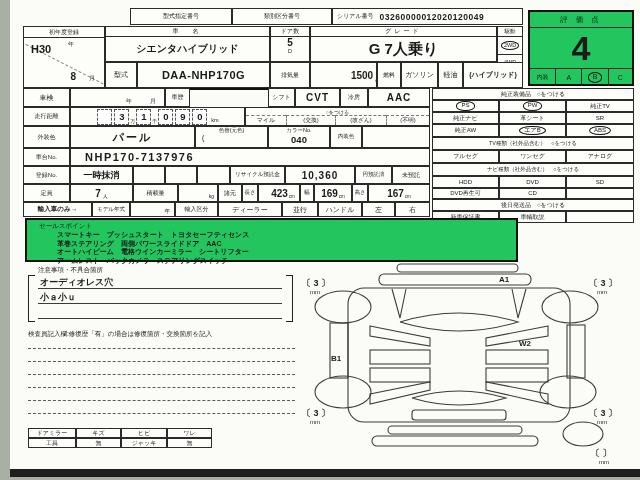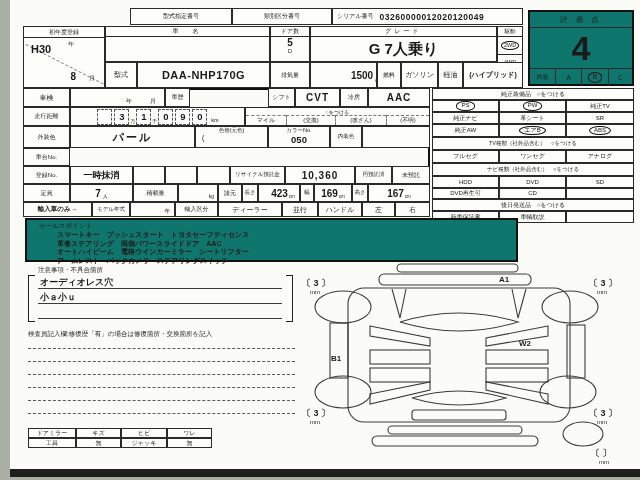--- a/index.html
+++ b/index.html
@@ -1,21 +1,21 @@
 <!DOCTYPE html>
 <html><head>
 <meta charset="utf-8">
 <style>
   html,body{margin:0;padding:0;}
   body{font-family:"Liberation Sans","DejaVu Sans",sans-serif;color:#1a1a1a;}
   #root{position:relative;width:640px;height:480px;background:#a9afa3;overflow:hidden;}
   .page{position:absolute;left:10px;top:0;width:630px;height:470px;background:#fbfbf7;}
   .abs{position:absolute;box-sizing:border-box;}
   .cell{position:absolute;box-sizing:border-box;border:1px solid #2a2a2a;display:flex;align-items:center;justify-content:center;overflow:hidden;background:#fdfdfa;}
-  .box2{position:absolute;box-sizing:border-box;border:2px solid #111;background:#0f766e;}
+  .box2{position:absolute;box-sizing:border-box;border:2px solid #111;background:#22c55e;}
   .col{flex-direction:column;}
   .lbl{font-size:7px;line-height:1.05;text-align:center;}
   .lbl6{font-size:6px;line-height:1.05;text-align:center;}
   .lbl5{font-size:5.5px;line-height:1.05;text-align:center;}
   .v{font-weight:bold;}
   .circ{border:1.5px solid #111;border-radius:50%;padding:0 4px;display:inline-block;line-height:1.2;}
   .hdrrow{font-size:6px;display:flex;align-items:center;justify-content:center;border-bottom:1px solid #2a2a2a;width:100%;box-sizing:border-box;}
   .dbox{width:13px;height:14px;border:1px dashed #555;display:flex;align-items:center;justify-content:center;font-weight:bold;font-size:9.5px;margin:0 1px;background:#fff;}
   .dashline{position:absolute;border-top:1.3px dashed #5a5a5a;height:0;}
   .uline{position:absolute;box-sizing:border-box;border-bottom:1px solid #3a3a3a;font-weight:bold;font-size:9px;line-height:13px;padding-left:2px;overflow:hidden;}
@@ -57,20 +57,21 @@
       <div class="abs" style="left:2px;top:6px;width:92px;border-top:1px dashed #888;transform:rotate(27deg);transform-origin:left top;"></div>
       <span class="abs v" style="left:7px;top:5px;font-size:11px;">H30</span>
       <span class="abs" style="left:44px;top:2px;font-size:6px;">年</span>
       <span class="abs v" style="right:28px;bottom:5px;font-size:10px;">8</span>
       <span class="abs" style="right:9px;bottom:4px;font-size:6px;">月</span>
     </div>
   </div>
 
   <div class="cell col" style="left:105px;top:26px;width:165px;height:36px;justify-content:flex-start;">
     <div class="hdrrow" style="height:10px;letter-spacing:4px;">車　名</div>
+    <div class="v" style="flex:1;display:flex;align-items:center;font-size:10px;">シエンタハイブリッド</div>
   </div>
 
   <div class="cell col" style="left:270px;top:26px;width:40px;height:36px;justify-content:flex-start;">
     <div class="hdrrow" style="height:10px;">ドア数</div>
     <div class="v" style="font-size:10px;line-height:11px;">5</div>
     <div style="font-size:5.5px;">D</div>
   </div>
 
   <div class="cell col" style="left:310px;top:26px;width:187px;height:36px;justify-content:flex-start;">
     <div class="hdrrow" style="height:10px;letter-spacing:3px;">グレード</div>
@@ -133,26 +134,27 @@
   </div>
 
   <div class="cell lbl6" style="left:23px;top:126px;width:47px;height:22px;">外装色</div>
   <div class="cell v" style="left:70px;top:126px;width:125px;height:22px;font-size:11px;letter-spacing:2px;">パール</div>
   <div class="cell col" style="left:195px;top:126px;width:73px;height:22px;justify-content:flex-start;">
     <div style="font-size:5.5px;">色替(元色)</div>
     <div style="font-size:7px;align-self:flex-start;padding-left:6px;">(</div>
   </div>
   <div class="cell col" style="left:268px;top:126px;width:62px;height:22px;justify-content:flex-start;">
     <div style="font-size:5.5px;">カラーNo.</div>
-    <div class="v" style="font-size:9.5px;">050</div>
+    <div class="v" style="font-size:9.5px;">040</div>
   </div>
   <div class="cell lbl5" style="left:330px;top:126px;width:32px;height:22px;">内装色</div>
   <div class="cell" style="left:362px;top:126px;width:68px;height:22px;"></div>
 
   <div class="cell lbl6" style="left:23px;top:148px;width:47px;height:18px;">車台No.</div>
+  <div class="cell v" style="left:70px;top:148px;width:360px;height:18px;justify-content:flex-start;padding-left:14px;font-size:11px;letter-spacing:1.5px;">NHP170-7137976</div>
 
   <div class="cell lbl6" style="left:23px;top:166px;width:47px;height:18px;">登録No.</div>
   <div class="cell v" style="left:70px;top:166px;width:63px;height:18px;font-size:9px;">一時抹消</div>
   <div class="cell" style="left:133px;top:166px;width:32px;height:18px;"></div>
   <div class="cell" style="left:165px;top:166px;width:32px;height:18px;"></div>
   <div class="cell" style="left:197px;top:166px;width:33px;height:18px;"></div>
   <div class="cell lbl5" style="left:230px;top:166px;width:55px;height:18px;">リサイクル預託金</div>
   <div class="cell v" style="left:285px;top:166px;width:70px;height:18px;font-size:10px;letter-spacing:1px;">10,360</div>
   <div class="cell lbl5" style="left:355px;top:166px;width:37px;height:18px;">円預託済</div>
   <div class="cell lbl6" style="left:392px;top:166px;width:38px;height:18px;">未預託</div>

